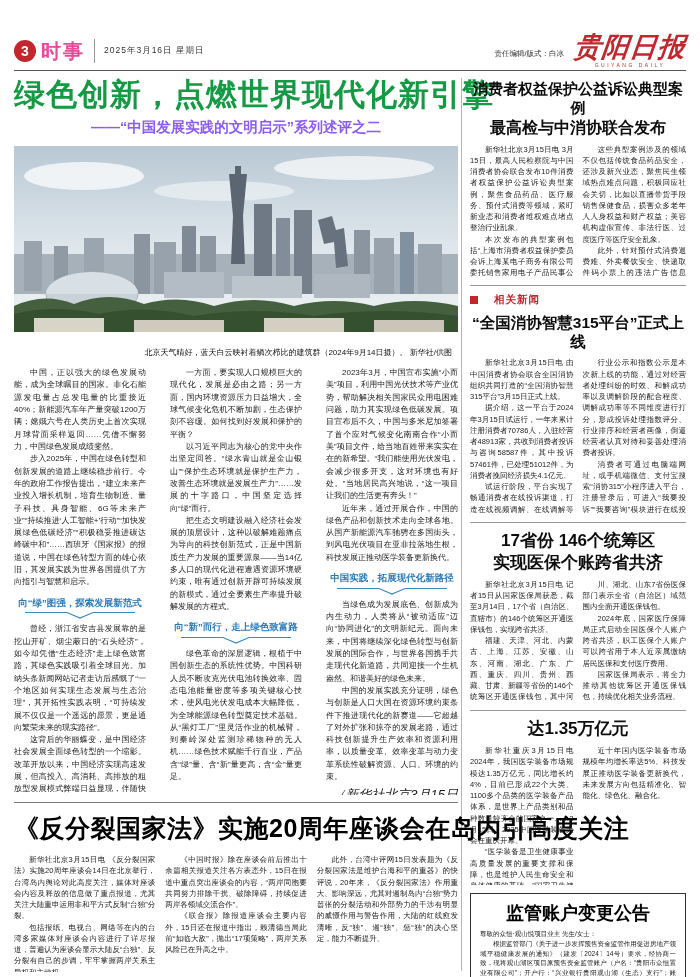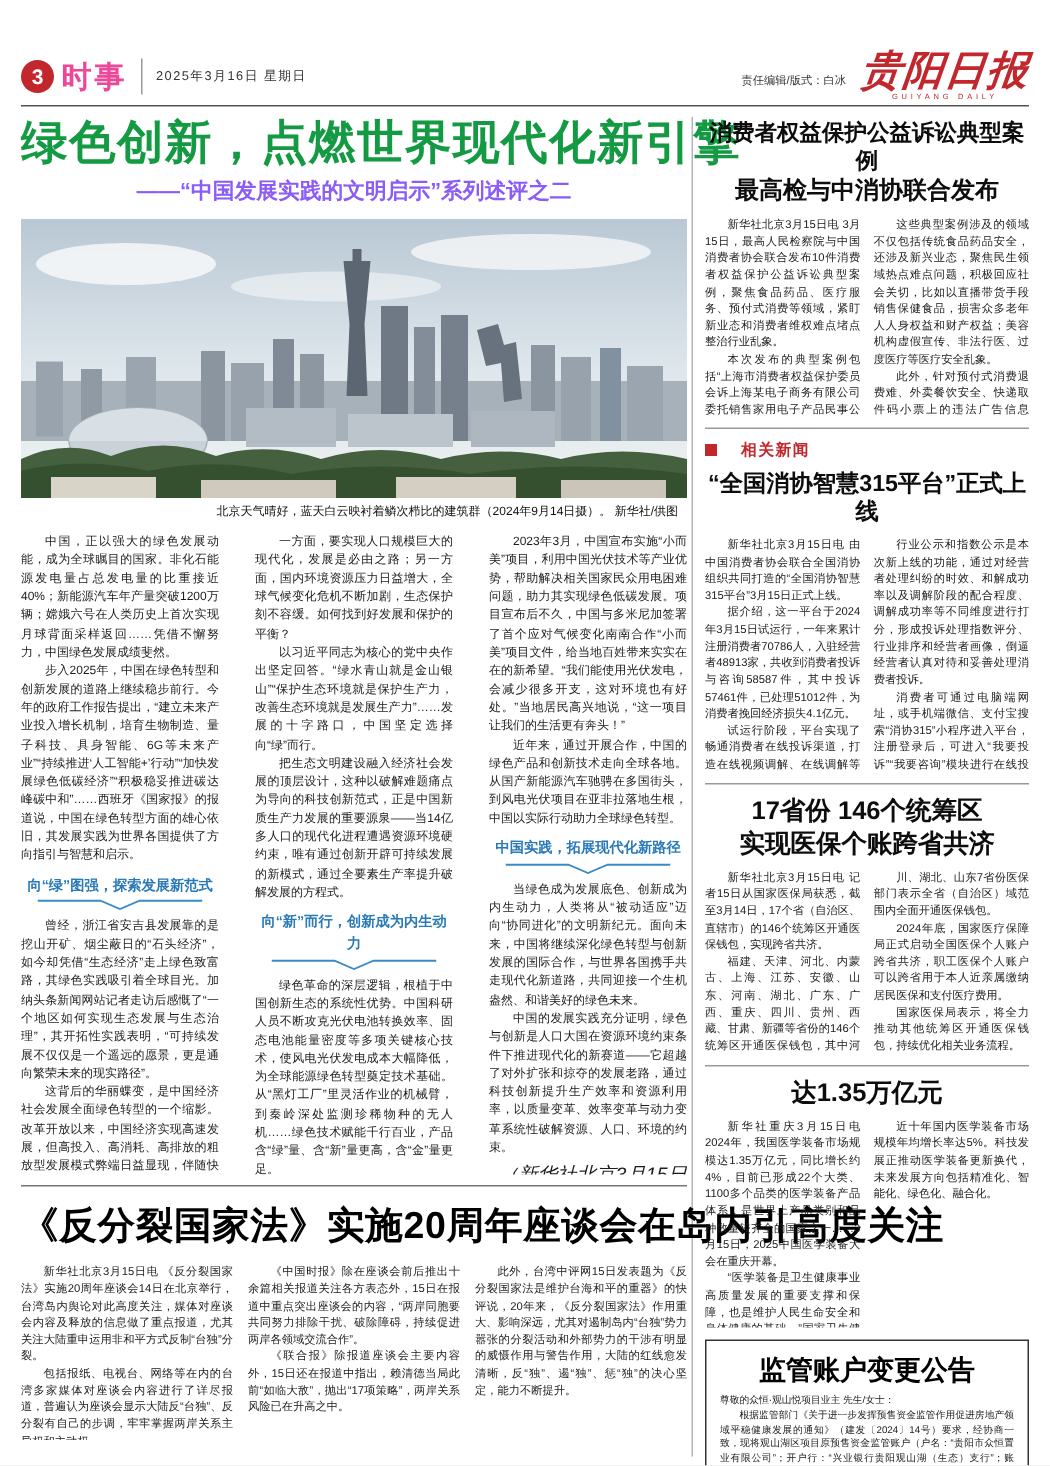--- a/index.html
+++ b/index.html
@@ -24,21 +24,21 @@
   .header-rule{position:absolute;left:14px;top:70px;width:672px;height:1px;background:#555;}
   
   .left-region{position:absolute;left:14px;top:78px;width:444px;}
   .right-region{position:absolute;left:470px;top:78px;width:216px;}
   .v-rule{position:absolute;left:461px;top:78px;width:1px;height:893px;background:#b5b5b5;}
   
   .lead-headline{font-size:31px;font-weight:900;letter-spacing:1px;text-align:center;
     color:#149a43;line-height:1.1;white-space:nowrap;}
   .lead-subhead{font-size:14.5px;font-weight:700;text-align:center;color:#8b5cf6;margin-top:6px;}
   .photo-wrap{margin-top:9px;width:444px;height:186px;background:#dfe6ea;overflow:hidden;}
-  .photo-caption{font-size:8px;color:#111;text-align:right;margin-top:3px;padding-right:6px;}
+  .photo-caption{font-size:8px;color:#111;text-align:right;margin-top:15px;padding-right:6px;}
   .lead-body{margin-top:9px;display:flex;gap:24px;height:428px;overflow:hidden;}
   .lead-col{flex:1;font-size:8px;line-height:1.54;text-align:justify;color:#1b1b1b;}
   p.para{margin:0;text-indent:2em;}
   .crosshead{margin:7px 0 1px;text-align:center;color:#2a7ab8;font-weight:700;font-size:9.5px;}
   .crosshead-orn{text-align:center;line-height:0;margin-bottom:4px;}
   .dateline{text-align:right;font-size:13px;margin-top:2px;font-style:italic;}
   .left-rule{margin-top:7px;border-top:1px solid #777;}
   
   .bottom-headline{font-size:25px;font-weight:900;text-align:center;color:#000;margin-top:9px;
     letter-spacing:0.5px;white-space:nowrap;}
@@ -161,34 +161,34 @@
             <p class="para">曾经，浙江省安吉县发展靠的是挖山开矿、烟尘蔽日的“石头经济”，如今却凭借“生态经济”走上绿色致富路，其绿色实践吸引着全球目光。加纳头条新闻网站记者走访后感慨了“一个地区如何实现生态发展与生态治理”，其开拓性实践表明，“可持续发展不仅仅是一个遥远的愿景，更是通向繁荣未来的现实路径”。</p>
             <p class="para">这背后的华丽蝶变，是中国经济社会发展全面绿色转型的一个缩影。改革开放以来，中国经济实现高速发展，但高投入、高消耗、高排放的粗放型发展模式弊端日益显现，伴随快速工业化出现的环境问题，日益引发民众关注和担忧。</p>
           </div>
       </div>
       <div class="lead-col">
         <div>
             <p class="para">一方面，要实现人口规模巨大的现代化，发展是必由之路；另一方面，国内环境资源压力日益增大，全球气候变化危机不断加剧，生态保护刻不容缓。如何找到好发展和保护的平衡？</p>
             <p class="para">以习近平同志为核心的党中央作出坚定回答。“绿水青山就是金山银山”“保护生态环境就是保护生产力，改善生态环境就是发展生产力”……发展的十字路口，中国坚定选择向“绿”而行。</p>
             <p class="para">把生态文明建设融入经济社会发展的顶层设计，这种以破解难题痛点为导向的科技创新范式，正是中国新质生产力发展的重要源泉——当14亿多人口的现代化进程遭遇资源环境硬约束，唯有通过创新开辟可持续发展的新模式，通过全要素生产率提升破解发展的方程式。</p>
           </div>
-        <div class="crosshead">向“新”而行，创新成为内生动力</div>
+        <div class="crosshead">向“新”而行，走上绿色致富路</div>
         <div class="crosshead-orn">
           <svg width="110" height="8" viewBox="0 0 110 8">
               <path d="M0 1.5 H42 L55 7 L68 1.5 H110" stroke="#3a8ac4" stroke-width="1.2" fill="none"></path>
             </svg>
         </div>
         <div>
             <p class="para">绿色革命的深层逻辑，根植于中国创新生态的系统性优势。中国科研人员不断攻克光伏电池转换效率、固态电池能量密度等多项关键核心技术，使风电光伏发电成本大幅降低，为全球能源绿色转型奠定技术基础。从“黑灯工厂”里灵活作业的机械臂，到秦岭深处监测珍稀物种的无人机……绿色技术赋能千行百业，产品含“绿”量、含“新”量更高，含“金”量更足。</p>
           </div>
       </div>
       <div class="lead-col">
         <div>
             <p class="para">2023年3月，中国宣布实施“小而美”项目，利用中国光伏技术等产业优势，帮助解决相关国家民众用电困难问题，助力其实现绿色低碳发展。项目宣布后不久，中国与多米尼加签署了首个应对气候变化南南合作“小而美”项目文件，给当地百姓带来实实在在的新希望。“我们能使用光伏发电，会减少很多开支，这对环境也有好处。”当地居民高兴地说，“这一项目让我们的生活更有奔头！”</p>
-            <p class="para">近年来，通过开展合作，中国的绿色产品和创新技术走向全球各地。从国产新能源汽车驰骋在多国街头，到风电光伏项目在亚非拉落地生根，中国以实际行动助力全球绿色转型。</p>
+            <p class="para">近年来，通过开展合作，中国的绿色产品和创新技术走向全球各地。从国产新能源汽车驰骋在多国街头，到风电光伏项目在亚非拉落地生根，科技发展正推动医学装备更新换代。</p>
           </div>
         <div class="crosshead">中国实践，拓展现代化新路径</div>
         <div class="crosshead-orn">
           <svg width="110" height="8" viewBox="0 0 110 8">
               <path d="M0 1.5 H42 L55 7 L68 1.5 H110" stroke="#3a8ac4" stroke-width="1.2" fill="none"></path>
             </svg>
         </div>
         <div>
             <p class="para">当绿色成为发展底色、创新成为内生动力，人类将从“被动适应”迈向“协同进化”的文明新纪元。面向未来，中国将继续深化绿色转型与创新发展的国际合作，与世界各国携手共走现代化新道路，共同迎接一个生机盎然、和谐美好的绿色未来。</p>
             <p class="para">中国的发展实践充分证明，绿色与创新是人口大国在资源环境约束条件下推进现代化的新赛道——它超越了对外扩张和掠夺的发展老路，通过科技创新提升生产效率和资源利用率，以质量变革、效率变革与动力变革系统性破解资源、人口、环境的约束。</p>

